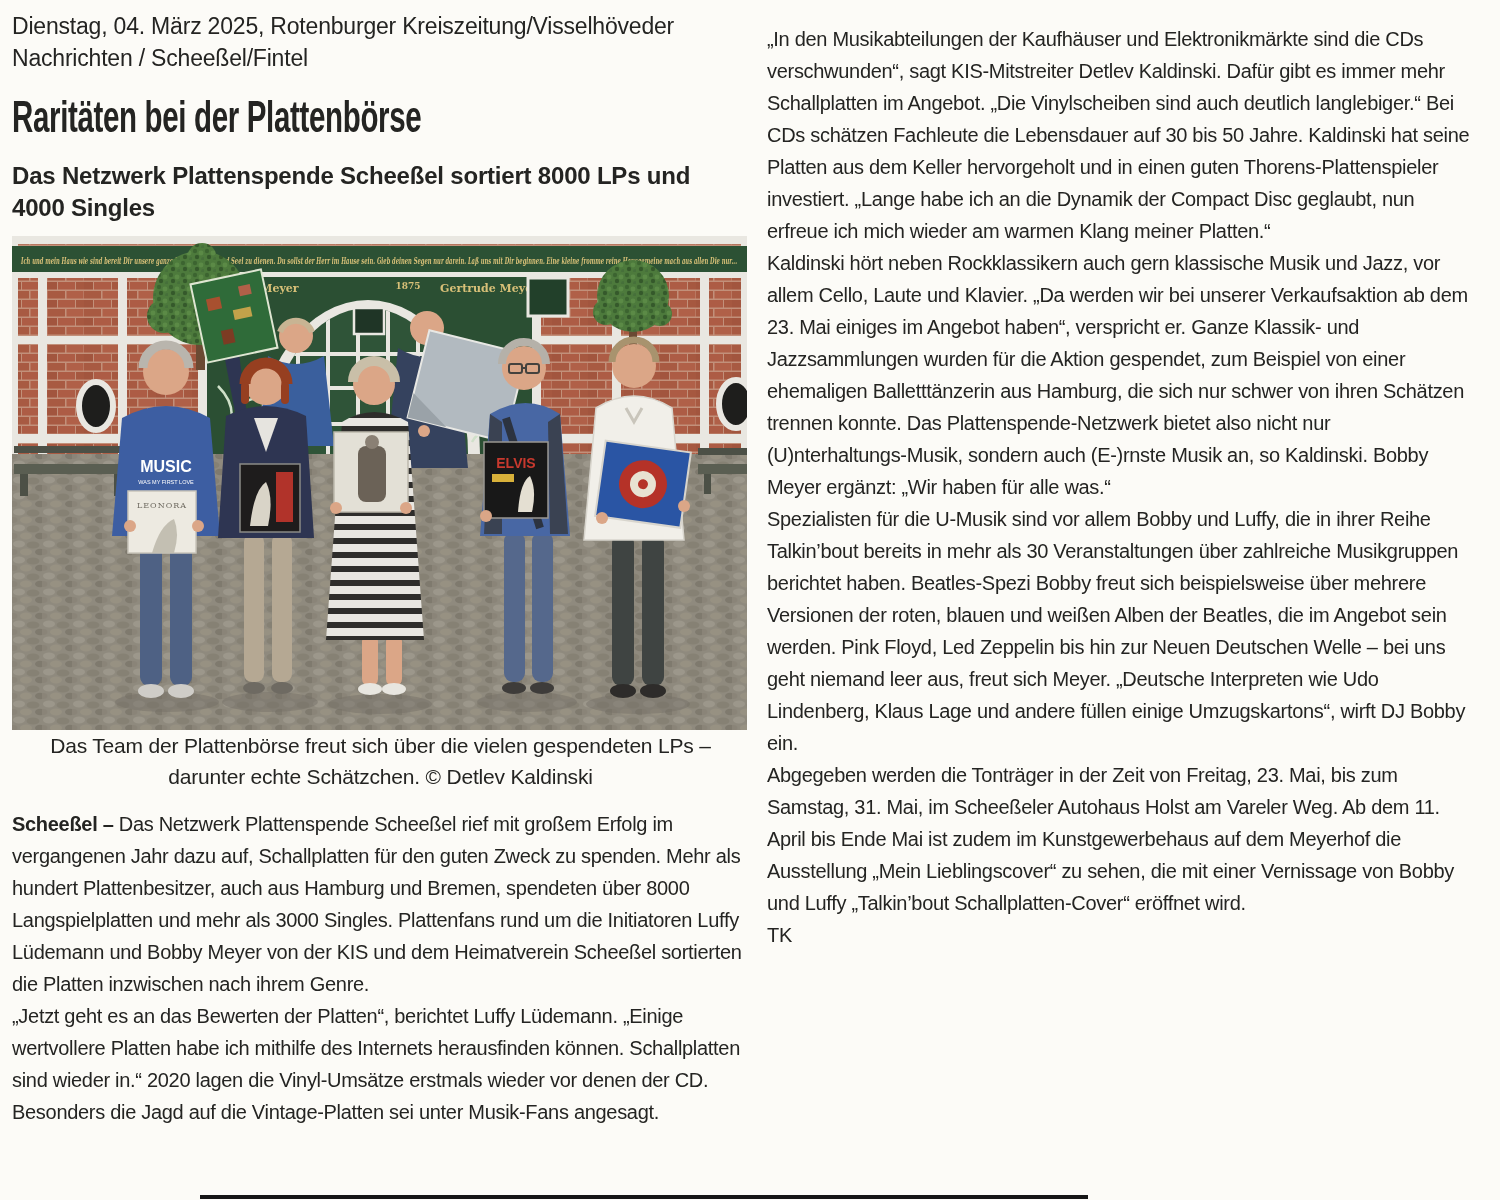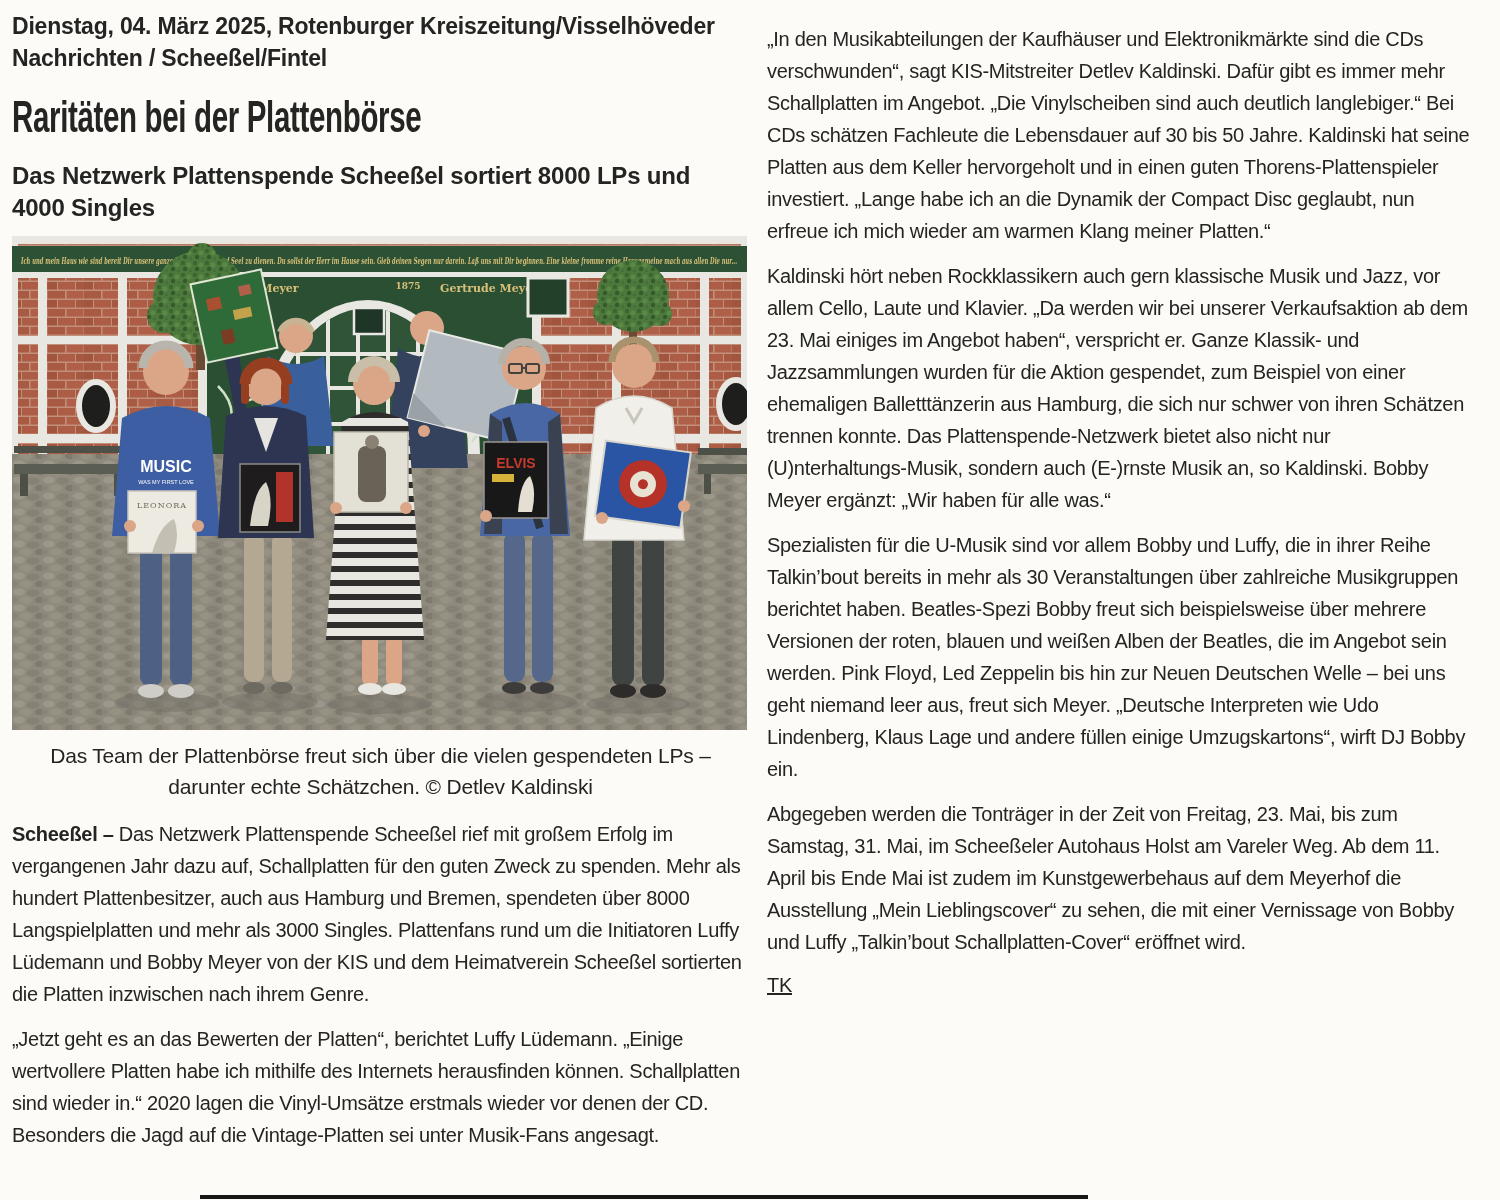--- a/index.html
+++ b/index.html
@@ -14,48 +14,48 @@
   .columns {
     display: flex;
     gap: 18px;
     padding: 10px 28px 0 12px;
     box-sizing: border-box;
   }
   .col-left  { width: 737px; flex: 0 0 737px; }
   .col-right { flex: 1; padding-top: 13px; }
 
   .dateline {
-    font-size: 23px; line-height: 32px; letter-spacing: -0.2px; font-weight: bold;
+    font-size: 23px; line-height: 32px; letter-spacing: -0.2px;
   }
   .headline {
     margin: 20px 0 0;
     font-size: 44px; line-height: 46px; font-weight: 700;
     letter-spacing: -0.5px;
     transform: scaleX(0.67); transform-origin: left center;
     white-space: nowrap;
   }
   .subhead {
     margin: 20px 0 0;
     font-size: 24px; line-height: 32px; font-weight: 700;
     letter-spacing: -0.2px;
   }
   figure { margin: 12px 0 0; }
   svg.photo { display: block; width: 735px; height: 494px; background: #b06048; }
   figcaption {
     font-size: 21px; line-height: 31px; text-align: center;
-    margin-top: 10px; padding: 0 4px; letter-spacing: -0.2px;
+    margin-top: 0; padding: 0 4px; letter-spacing: -0.2px;
   }
   .para {
     font-size: 20px; line-height: 32px; letter-spacing: -0.3px;
     margin: 0;
   }
-  .para + .para { margin-top: 13px; }
+  .para + .para { }
   .col-left figure + .para { margin-top: 16px; }
   .lead { font-weight: 700; }
-  .para.tk { margin-top: 11px; text-decoration: underline; }
+  .para.tk { margin-top: 0; }
   .scan-line {
     position: absolute; left: 200px; top: 1195px;
     width: 888px; height: 4px; background: #161616;
   }
 </style>
 </head>
 <body>
 
 <div class="columns">
 

